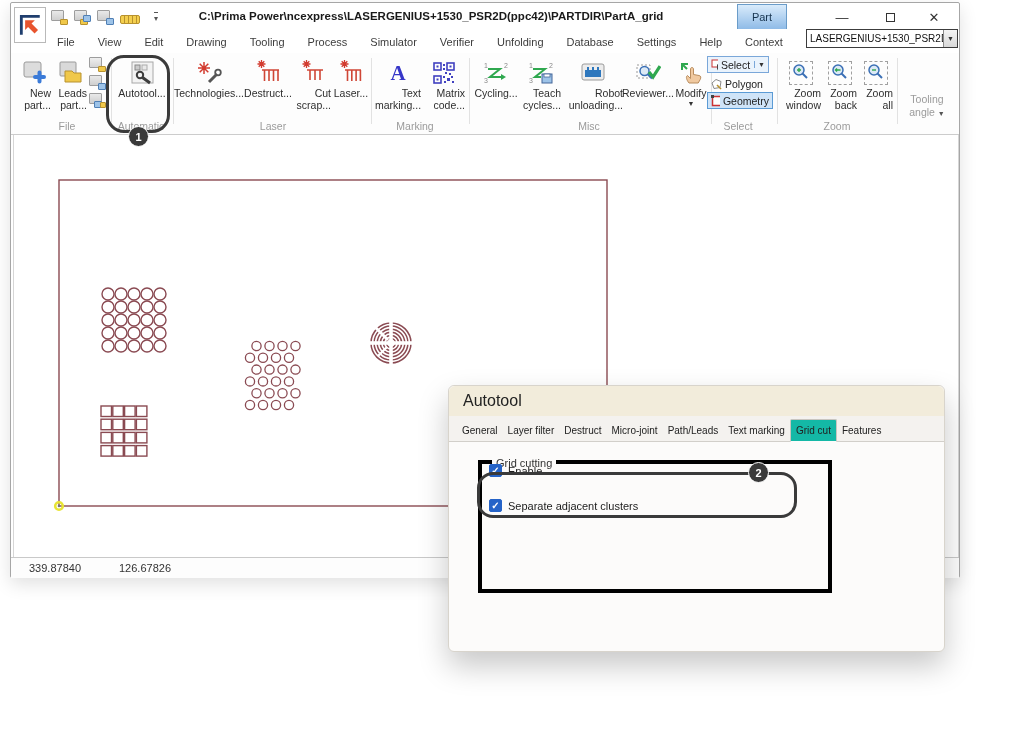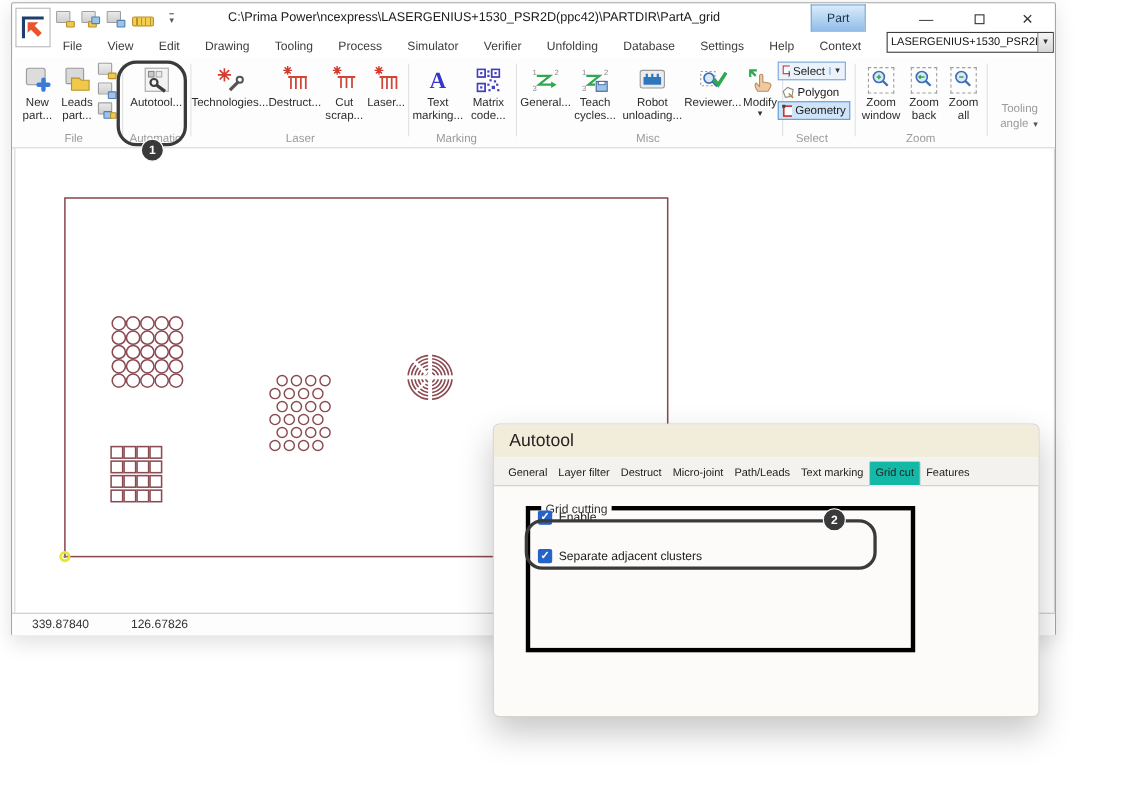--- a/index.html
+++ b/index.html
@@ -16,21 +16,21 @@
   .qat { position:absolute; left:40px; top:7px; display:flex; gap:6px; align-items:center; }
   .qat-btn { width:17px; height:15px; position:relative; }
   .qat-sq { position:absolute; left:0; top:0; width:13px; height:11px; background:linear-gradient(#e9e9e9,#cfcfcf); border:1px solid #9d9d9d; border-radius:1px; }
   .qat-acc-y { position:absolute; right:0; bottom:0; width:8px; height:6px; background:#f0c84a; border:1px solid #b8922e; border-radius:1px; }
   .qat-acc-b { position:absolute; right:0; bottom:0; width:8px; height:7px; background:#9dc3e8; border:1px solid #4f7fb5; border-radius:1px; }
   .qat-ruler { width:20px; height:9px; background:#f4cf4e; border:1px solid #b8922e; border-radius:2px; margin-top:3px;
                background-image:repeating-linear-gradient(90deg, transparent 0 3px, #b8922e 3px 4px); }
   .qat-caret { font-size:8px; color:#555; border-top:1px solid #555; line-height:9px; margin-left:8px; padding-top:1px; }
 
   .title-text { position:absolute; left:150px; top:7px; width:540px; text-align:center;
-                font-size:11.5px; font-weight:normal; color:#1a1a1a; white-space:nowrap; }
+                font-size:11.5px; font-weight:bold; color:#1a1a1a; white-space:nowrap; }
 
   .part-tab { position:absolute; left:726px; top:1px; width:50px; height:25px;
               background:linear-gradient(#d9ebfb,#8fbbe7); border:1px solid #6a9cc9; border-bottom:none;
               display:flex; align-items:center; justify-content:center; font-size:11px; color:#17344f; }
 
   .winctl { position:absolute; top:5px; width:22px; height:19px; display:flex; align-items:center; justify-content:center;
             color:#333; font-size:13px; cursor:default; }
   .winctl .maxbox { width:9px; height:9px; border:1.3px solid #333; }
 
   .menubar { position:absolute; left:0; top:28px; width:790px; height:22px; display:flex; align-items:center;
@@ -41,21 +41,21 @@
            display:flex; align-items:center; font-size:10px; color:#111; }
   .combo .val { flex:1; padding-left:3px; white-space:nowrap; overflow:hidden; }
   .combo .arrow { width:14px; height:100%; border-left:1px solid #8a8a8a; background:linear-gradient(#f4f4f4,#d8d8d8);
                   display:flex; align-items:center; justify-content:center; font-size:7px; color:#333; }
 
   
   .ribbon { position:absolute; left:0; top:50px; width:948px; height:82px; background:#fdfdfd; border-bottom:1px solid #cccccc; }
   .vsep { position:absolute; top:5px; height:66px; width:1px; background:#e2e2e2; }
   .rbtn { position:absolute; top:4px; display:flex; flex-direction:column; align-items:center; cursor:default; }
   .rbtn .ic { height:28px; display:flex; align-items:flex-end; justify-content:center; }
-  .rbtn .lbl { font-size:10.5px; line-height:12px; color:#2e2e2e; text-align:center; margin-top:2px; }
+  .rbtn .lbl { font-size:10.5px; line-height:12px; color:#2e2e2e; text-align:right; margin-top:2px; }
   .grplbl { position:absolute; top:67px; width:90px; text-align:center; font-size:10.5px; color:#9b9b9b; }
   .mini-col { position:absolute; left:78px; top:4px; display:flex; flex-direction:column; gap:3px; }
   .mini-btn { width:17px; height:15px; position:relative; }
 
   .selbtn { position:absolute; left:696px; height:17px; display:flex; align-items:center; gap:3px; font-size:10.5px; color:#222; padding:0 3px; }
   .selbtn.boxed { border:1px solid #7aa7d9; background:#eaf3fc; }
   .selbtn.hilite { border:1px solid #5b9bd5; background:#cfe4f8; }
   .selbtn .caret { font-size:7px; color:#333; border-left:1px solid #7aa7d9; padding-left:3px; margin-left:1px; }
 
   .zoomic { width:24px; height:24px; border:1px dashed #a0a0a0; position:relative; }
@@ -281,21 +281,21 @@
     <div class="rbtn" style="left:462px;width:46px">
       <span class="ic">
         <svg width="26" height="24">
             <text x="1" y="7" font-size="7" fill="#888">1</text>
             <text x="21" y="7" font-size="7" fill="#888">2</text>
             <text x="1" y="22" font-size="7" fill="#888">3</text>
         <path d="M5 8 h12 l-10 8 h12" stroke="#2fa84f" stroke-width="2" fill="none"></path>
             <path d="M18 13 l5 3 -5 3 z" fill="#2fa84f"></path>
           </svg>
         </span>
-      <span class="lbl">General...</span>
+      <span class="lbl">Cycling...</span>
     </div>
     <div class="rbtn" style="left:510px;width:40px">
       <span class="ic">
         <svg width="26" height="24">
             <text x="1" y="7" font-size="7" fill="#888">1</text>
             <text x="21" y="7" font-size="7" fill="#888">2</text>
             <text x="1" y="22" font-size="7" fill="#888">3</text>
         <path d="M5 8 h12 l-10 8 h6" stroke="#2fa84f" stroke-width="2" fill="none"></path>
         <rect x="14" y="13" width="10" height="9" fill="#9dc3e8" stroke="#44679a"></rect>
             <rect x="16" y="13" width="6" height="3" fill="#fff" stroke="#44679a" stroke-width=".8"></rect>

